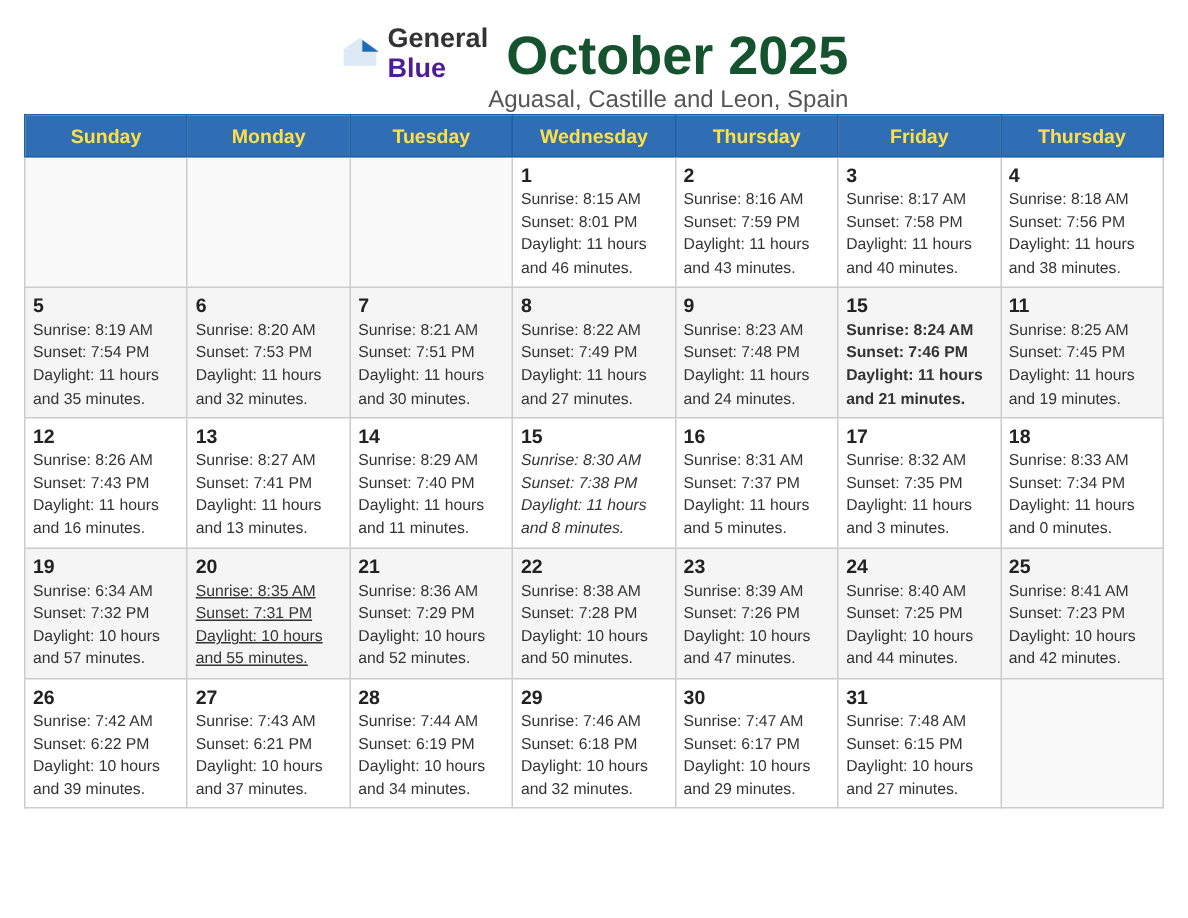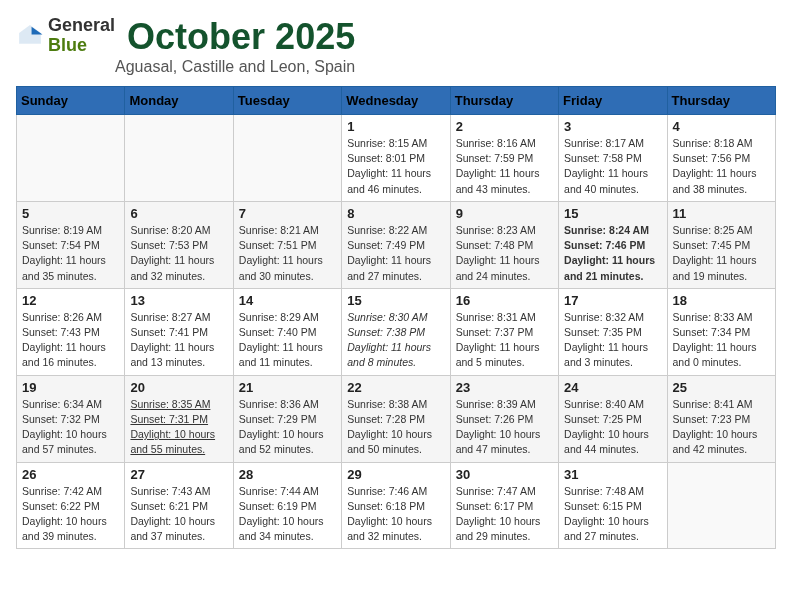--- a/index.html
+++ b/index.html
@@ -5,43 +5,42 @@
     * { box-sizing: border-box; margin: 0; padding: 0; }
     body {
       font-family: Arial, sans-serif;
       background: #fff;
       width: 792px;
       min-height: 612px;
       padding: 16px;
     }
     .header-area {
       display: flex;
-      justify-content: flex-start;
+      justify-content: center;
       align-items: flex-start;
-      margin-bottom: 10px;
     }
     .logo {
       display: flex;
       align-items: center;
       gap: 4px;
     }
     .logo-text {
       display: flex;
       flex-direction: column;
       line-height: 1.1;
     }
     .logo-general {
       font-size: 18px;
       font-weight: bold;
       color: #333;
     }
     .logo-blue {
       font-size: 18px;
       font-weight: bold;
-      color: #4d7c0f;
+      color: #4c1d95;
     }
     .logo-icon {
       width: 28px;
       height: 28px;
     }
     .title-area {
       text-align: right;
     }
     .calendar-title {
       font-size: 36px;
@@ -52,25 +51,25 @@
       font-size: 16px;
       color: #555;
     }
     table {
       width: 100%;
       border-collapse: collapse;
       table-layout: fixed;
     }
     thead tr th {
       background: #2f6db5;
-      color: #000000;
+      color: #fde047;
       font-size: 13px;
       font-weight: bold;
       padding: 6px 4px;
-      text-align: left;
+      text-align: center;
       border: 1px solid #2060a0;
     }
     tbody tr td {
       border: 1px solid #ccc;
       vertical-align: top;
       padding: 4px 5px;
       min-height: 80px;
       height: 80px;
       background: #fff;
     }

